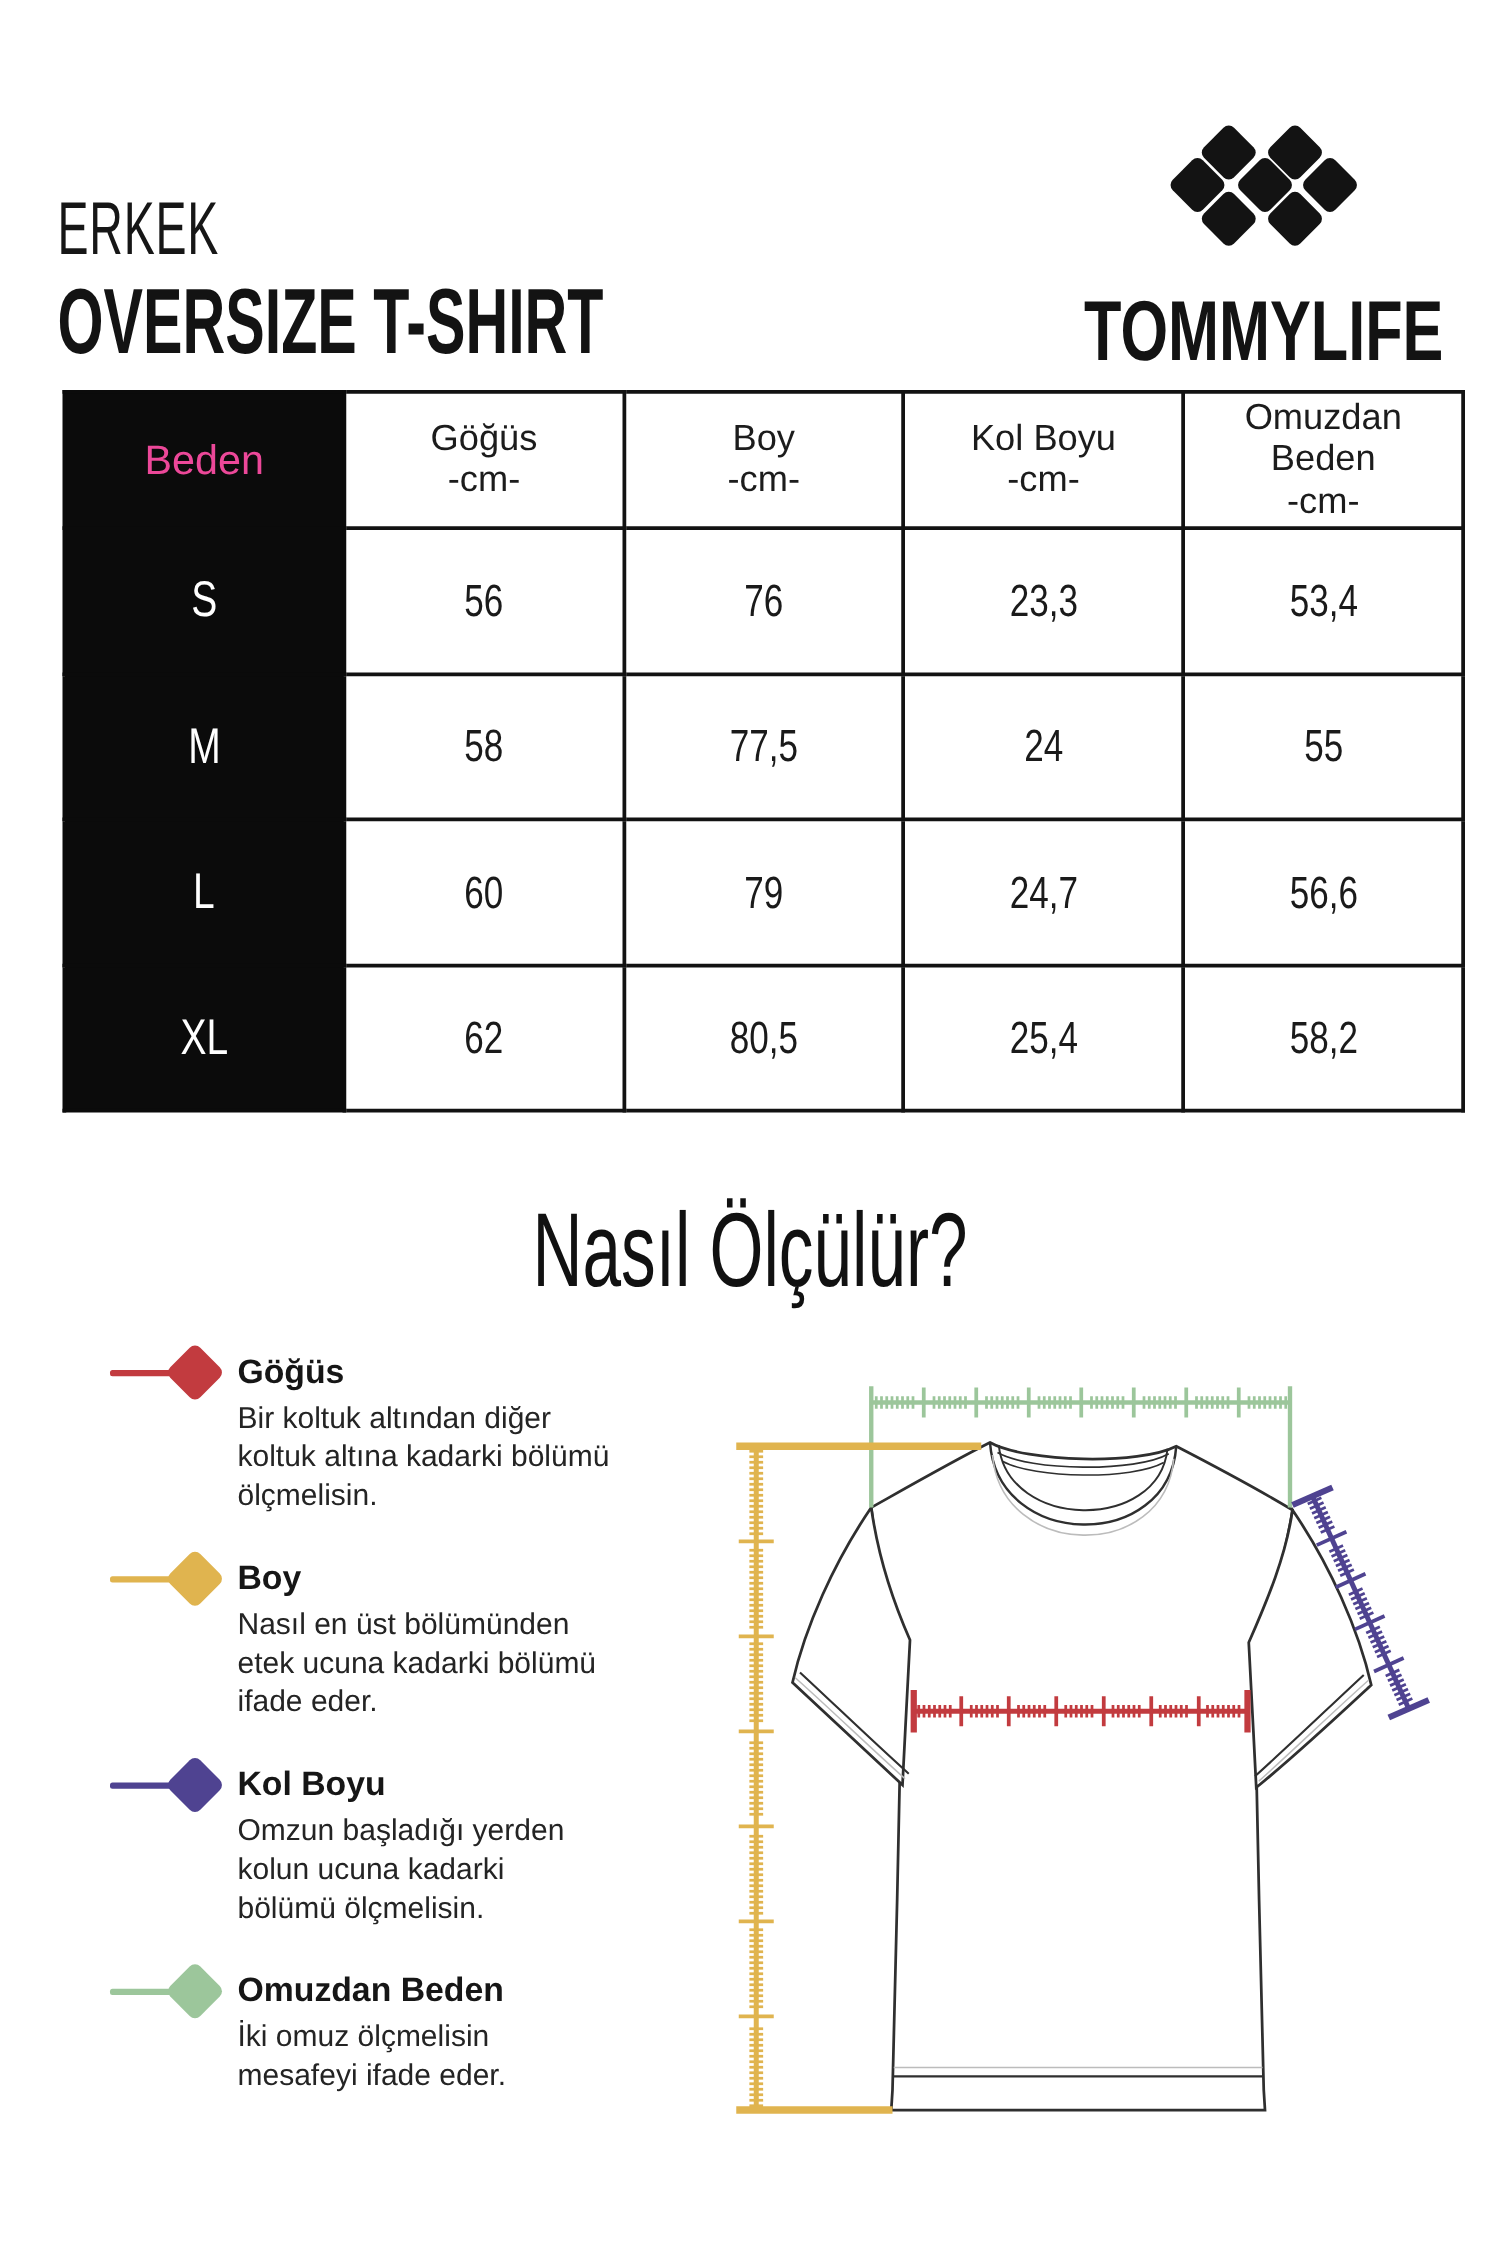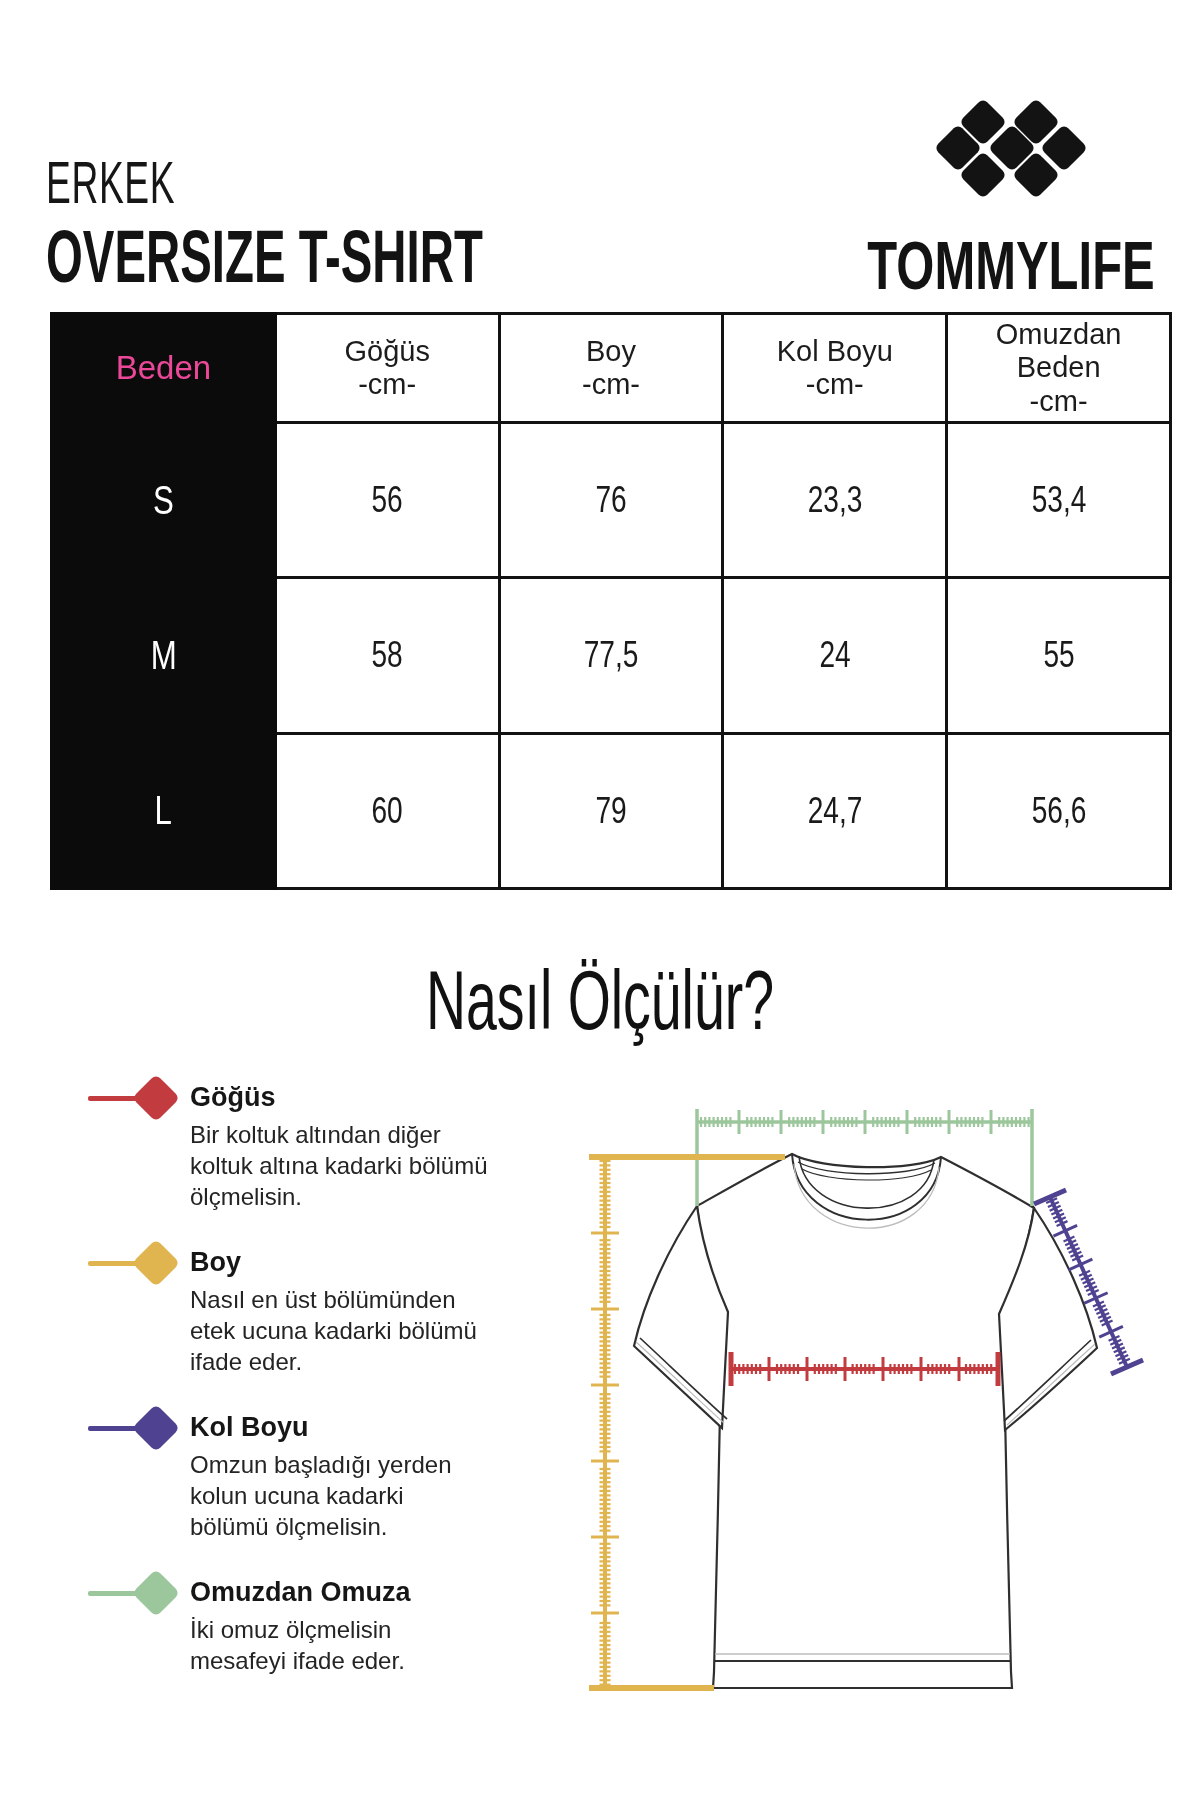--- a/index.html
+++ b/index.html
@@ -103,20 +103,27 @@
             <td><span class="cond val">24</span></td>
             <td><span class="cond val">55</span></td>
           </tr>
           <tr>
             <td class="col-size"><span class="cond size-letter">L</span></td>
             <td><span class="cond val">60</span></td>
             <td><span class="cond val">79</span></td>
             <td><span class="cond val">24,7</span></td>
             <td><span class="cond val">56,6</span></td>
           </tr>
+          <tr>
+            <td class="col-size"><span class="cond size-letter">XL</span></td>
+            <td><span class="cond val">62</span></td>
+            <td><span class="cond val">80,5</span></td>
+            <td><span class="cond val">25,4</span></td>
+            <td><span class="cond val">58,2</span></td>
+          </tr>
         </tbody>
       </table>
   </div>
 
   <div class="htm-title">Nasıl Ölçülür?</div>
   <div class="legend" id="legend">
       <div class="legend-item" style="top: 1082px;">
         <div class="legend-mark">
           <div class="legend-line" style="background: rgb(194, 59, 63);"></div>
           <div class="legend-diamond" style="background: rgb(194, 59, 63);"></div>
@@ -144,21 +151,21 @@
         <div class="legend-label">Kol Boyu</div>
         <div class="legend-desc">Omzun başladığı yerden
 kolun ucuna kadarki
 bölümü ölçmelisin.</div>
       </div>
       <div class="legend-item" style="top: 1577px;">
         <div class="legend-mark">
           <div class="legend-line" style="background: rgb(156, 198, 155);"></div>
           <div class="legend-diamond" style="background: rgb(156, 198, 155);"></div>
         </div>
-        <div class="legend-label">Omuzdan Omuza</div>
+        <div class="legend-label">Omuzdan Beden</div>
         <div class="legend-desc">İki omuz ölçmelisin
 mesafeyi ifade eder.</div>
       </div>
     </div>
 
   <svg class="diagram" viewBox="0 0 1200 1800">
 
     <path d="M 697,1206 C 729,1188 764,1168 792,1154 C 821,1170 912,1172 941,1157
          C 970,1172 1004,1190 1034,1208 C 1027,1252 1013,1292 1003,1318
          C 1005,1420 1008,1560 1011,1672 L 1012,1688 L 713,1688 L 714,1672

